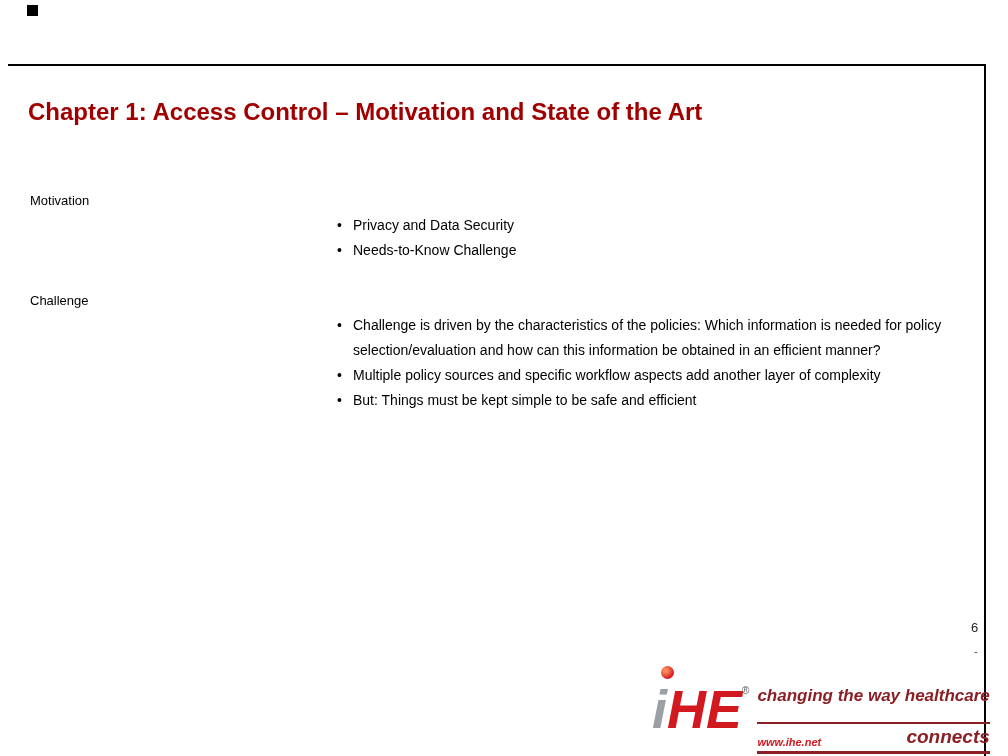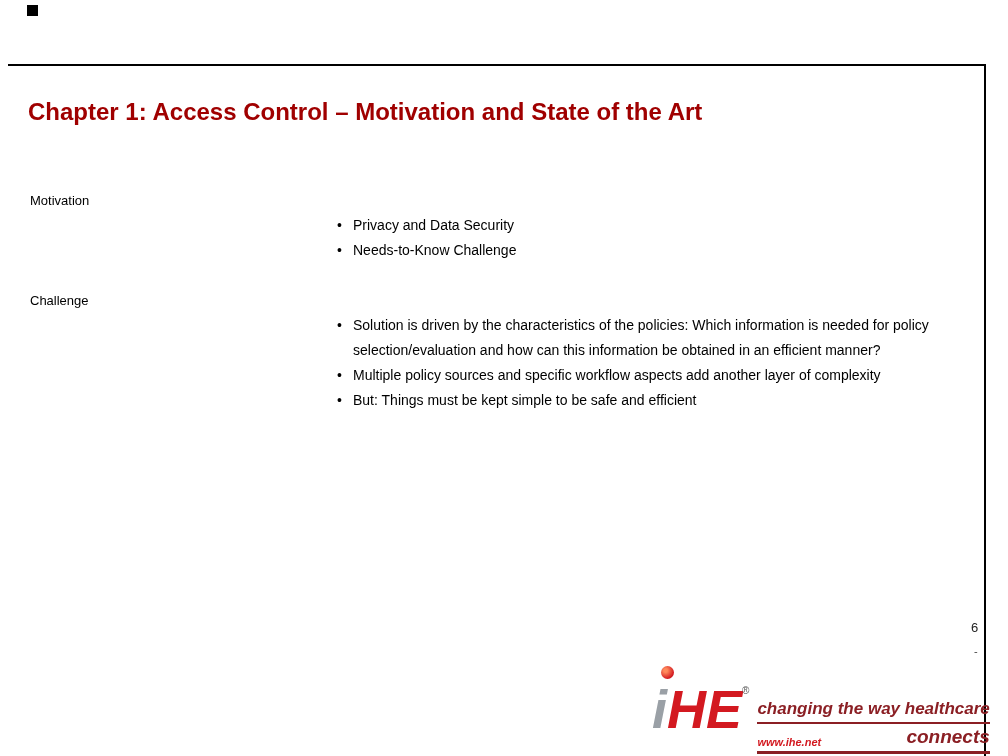--- a/index.html
+++ b/index.html
@@ -84,21 +84,21 @@
   .ihe-right {
     flex: 1;
     display: flex; flex-direction: column; justify-content: flex-end;
     border-bottom: 3px solid var(--ihe_maroon, #8b1f24);
     padding-bottom: 3px;
   }
   .ihe-tagline1 {
     font-style: italic; font-weight: bold;
     color: var(--ihe_maroon, #8b1f24);
     font-size: 17px;
-    padding-bottom: 3px;
+    padding-bottom: 16px;
     border-bottom: 2px solid var(--ihe_maroon, #8b1f24);
     white-space: nowrap;
   }
   .ihe-bottom-row { display: flex; justify-content: space-between; align-items: flex-end; padding-top: 2px; }
   .ihe-url { color: var(--ihe_red, #d31920); font-size: 11px; font-weight: bold; font-style: italic; }
   .ihe-tagline2 { font-style: italic; font-weight: bold; color: var(--ihe_maroon, #8b1f24); font-size: 19px; margin-left: 12px; }
 </style>
 </head>
 <body>
 
@@ -117,21 +117,21 @@
       <ul class="bullets">
         <li>Privacy and Data Security</li>
         <li>Needs-to-Know Challenge</li>
       </ul>
     </div>
 
 
     <div class="section">
       <div class="section-label">Challenge</div>
       <ul class="bullets">
-        <li>Solution is driven by the characteristics of the policies: Which information is needed for policy selection/evaluation and how can this information be obtained in an efficient manner?</li>
+        <li>Challenge is driven by the characteristics of the policies: Which information is needed for policy selection/evaluation and how can this information be obtained in an efficient manner?</li>
         <li>Multiple policy sources and specific workflow aspects add another layer of complexity</li>
         <li>But: Things must be kept simple to be safe and efficient</li>
       </ul>
     </div>
 
   </div>
 
   <div class="page-number">6</div>
   <div class="page-mark">-</div>
 

